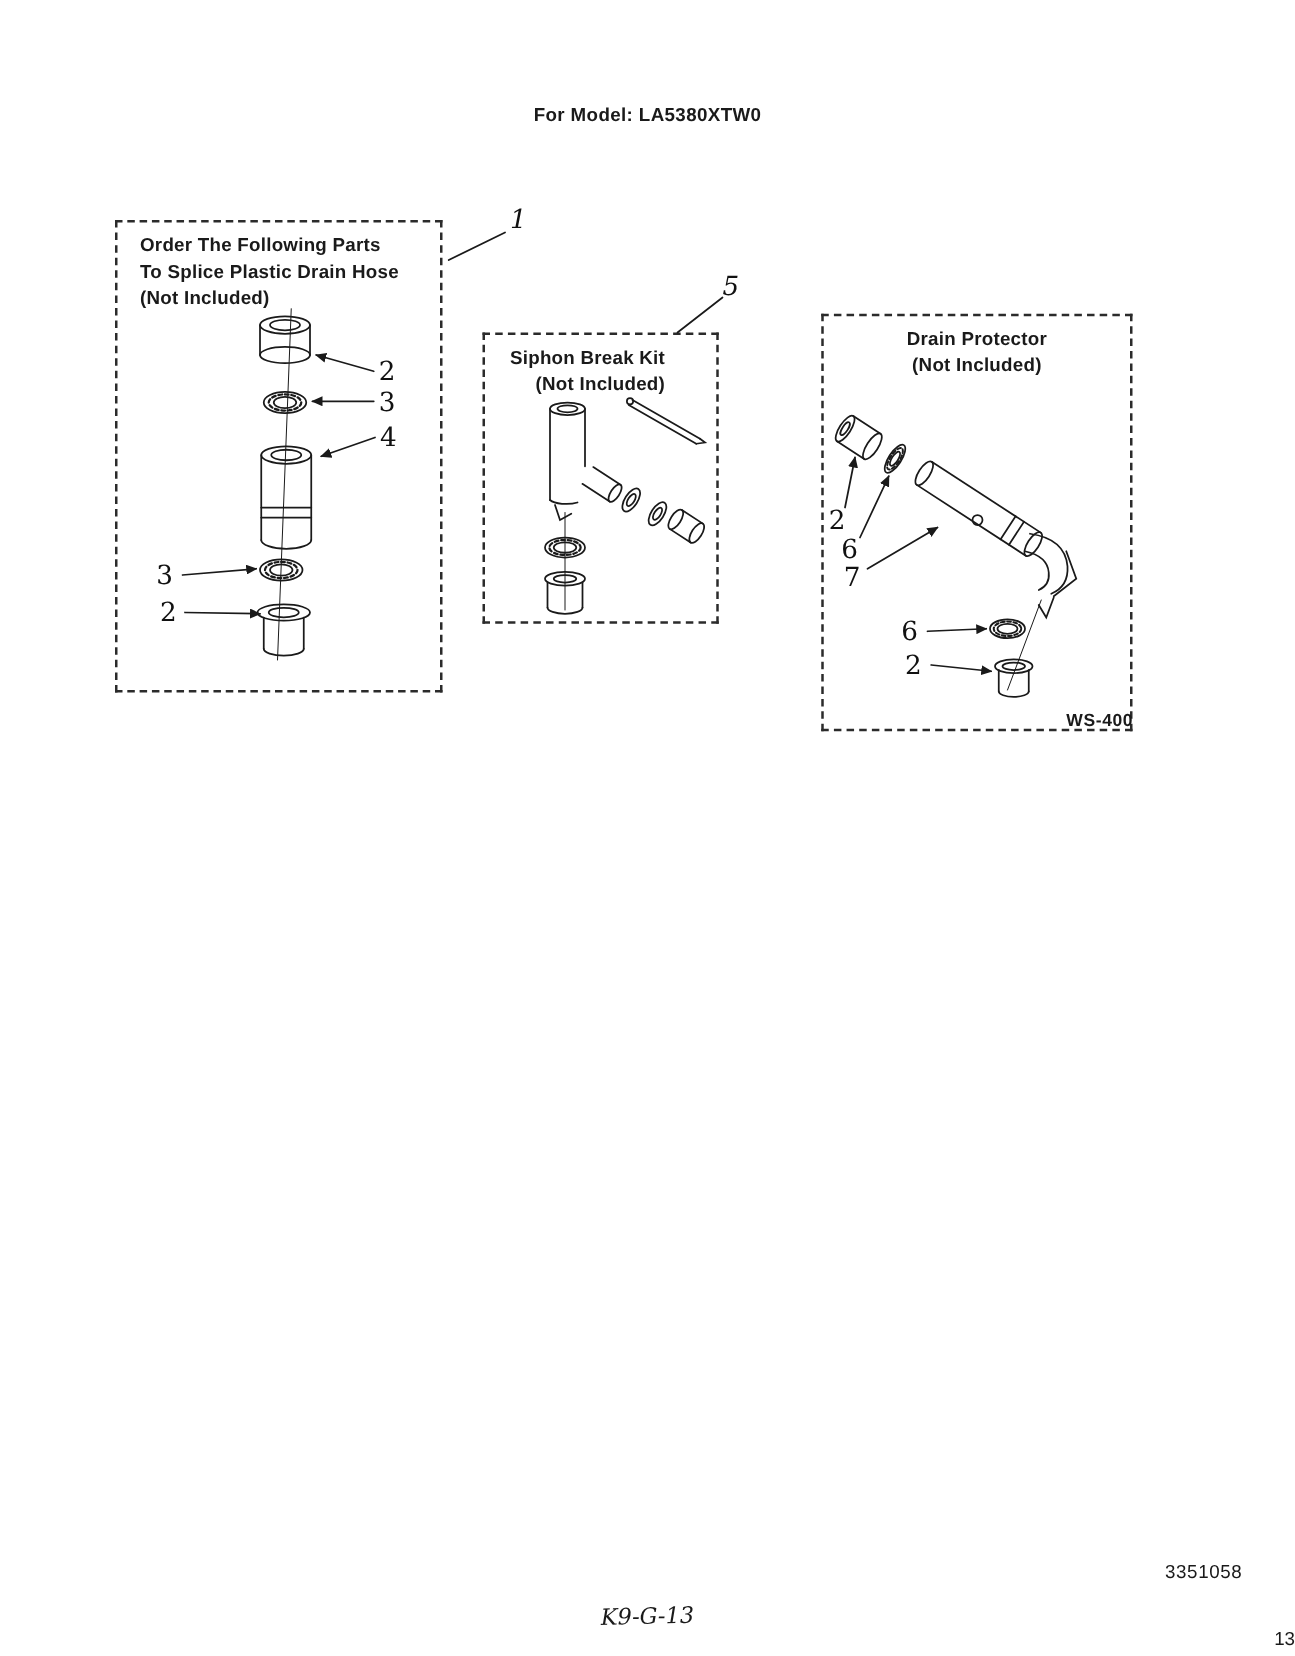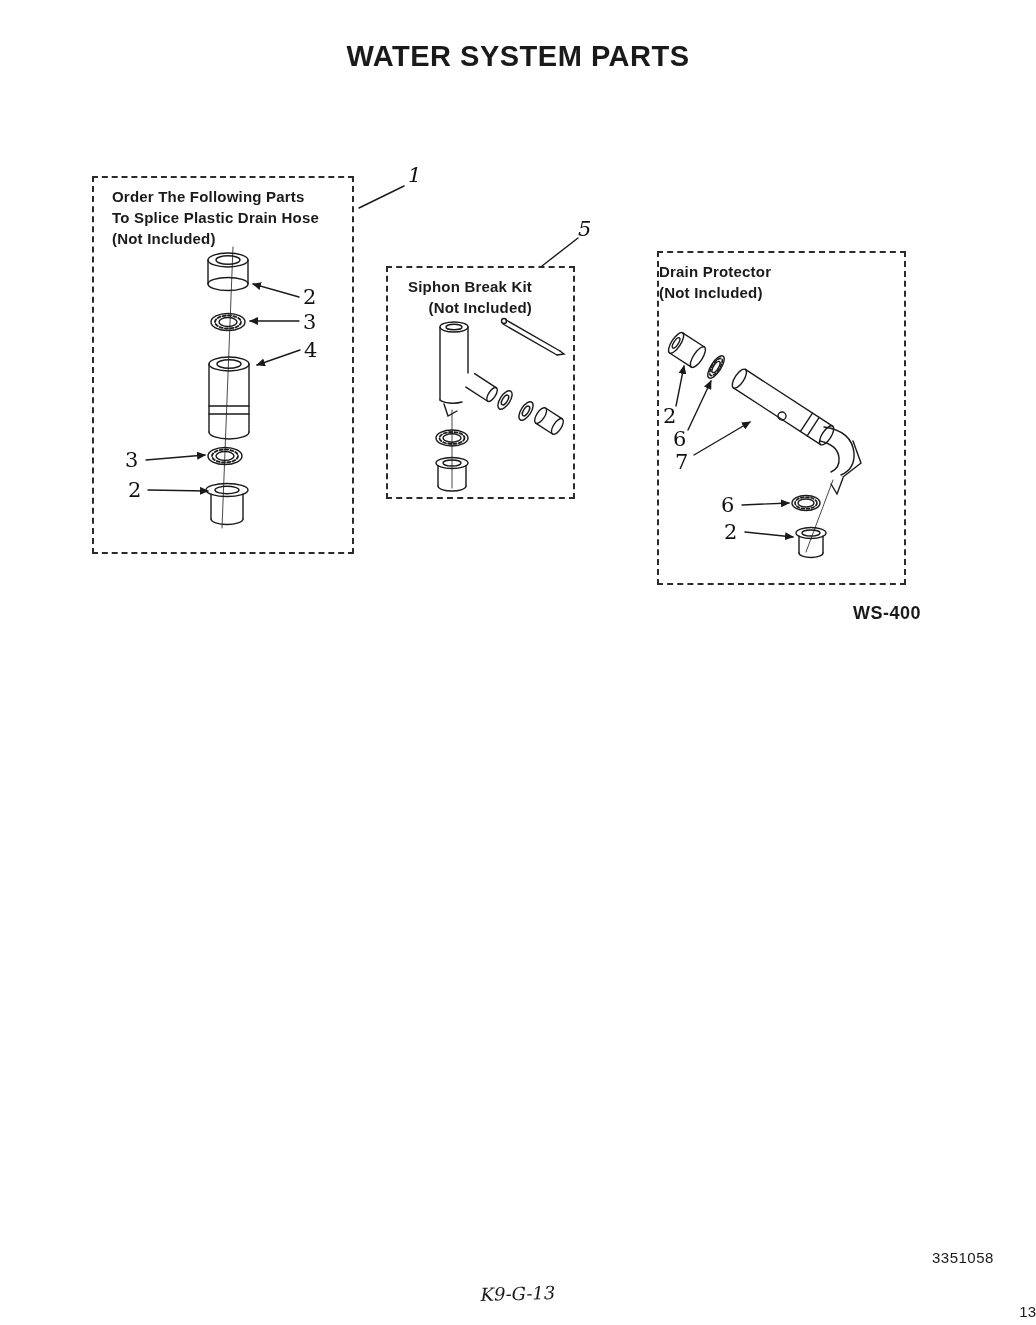--- a/index.html
+++ b/index.html
@@ -19,60 +19,60 @@
   .pbox{position:absolute;border:2px dashed #2b2b2b;box-sizing:border-box;}
   #box-splice{left:92px;top:176px;width:262px;height:378px;}
   #box-siphon{left:386px;top:266px;width:189px;height:233px;text-align:right;}
   #box-drain{left:657px;top:251px;width:249px;height:334px;}
   .pbox-label{
     position:absolute;font-size:15px;font-weight:bold;line-height:1.4;
     letter-spacing:0.2px;
   }
   #box-splice .pbox-label{left:18px;top:8px;}
   #box-siphon .pbox-label{left:20px;top:8px;}
-  #box-drain .pbox-label{left:0;top:8px;width:100%;text-align:left;}
+  #box-drain .pbox-label{left:0;top:8px;width:100%;text-align:center;}
   .pbox-label span{display:block;}
   .art{position:absolute;left:0;top:0;pointer-events:none;}
   .callout{
     position:absolute;font-family:"DejaVu Serif",serif;font-size:21px;color:#111;
   }
   .c1{left:408px;top:163px;font-style:italic;}
   .c2t{left:303px;top:285px;}
   .c3t{left:303px;top:310px;}
   .c4{left:304px;top:338px;}
   .c3l{left:125px;top:448px;}
   .c2l{left:128px;top:478px;}
   .c5{left:578px;top:217px;font-style:italic;}
   .c2d{left:663px;top:404px;}
   .c6d{left:673px;top:427px;}
   .c7d{left:675px;top:450px;}
   .c6b{left:721px;top:493px;}
   .c2b{left:724px;top:520px;}
   .ws-code{
-    position:absolute;left:853px;top:603px;font-size:18px;font-weight:bold;
+    position:absolute;left:853px;top:568px;font-size:14px;font-weight:bold;
     letter-spacing:0.5px;
   }
   .footer-page{
     position:absolute;left:0;top:1303px;width:100%;text-align:right;font-size:15px;
   }
   .footer-doc{
     position:absolute;left:932px;top:1249px;font-size:15px;letter-spacing:0.5px;
   }
   .footer-note{
     position:absolute;left:0;top:1283px;width:100%;text-align:center;
     font-family:"DejaVu Serif",serif;font-style:italic;font-size:18px;
     transform:rotate(-1.5deg);
   }
 </style>
 </head>
 <body>
 
 <div class="page">
 
-  <h1 class="title">WATER SYSTEM PARTS</h1>
+  <div class="subtitle">For Model: LA5380XTW0</div>
 
   <div class="pbox" id="box-splice">
     <div class="pbox-label">
       <span>Order The Following Parts</span>
       <span>To Splice Plastic Drain Hose</span>
       <span>(Not Included)</span>
     </div>
   </div>
 
   <div class="pbox" id="box-siphon">

